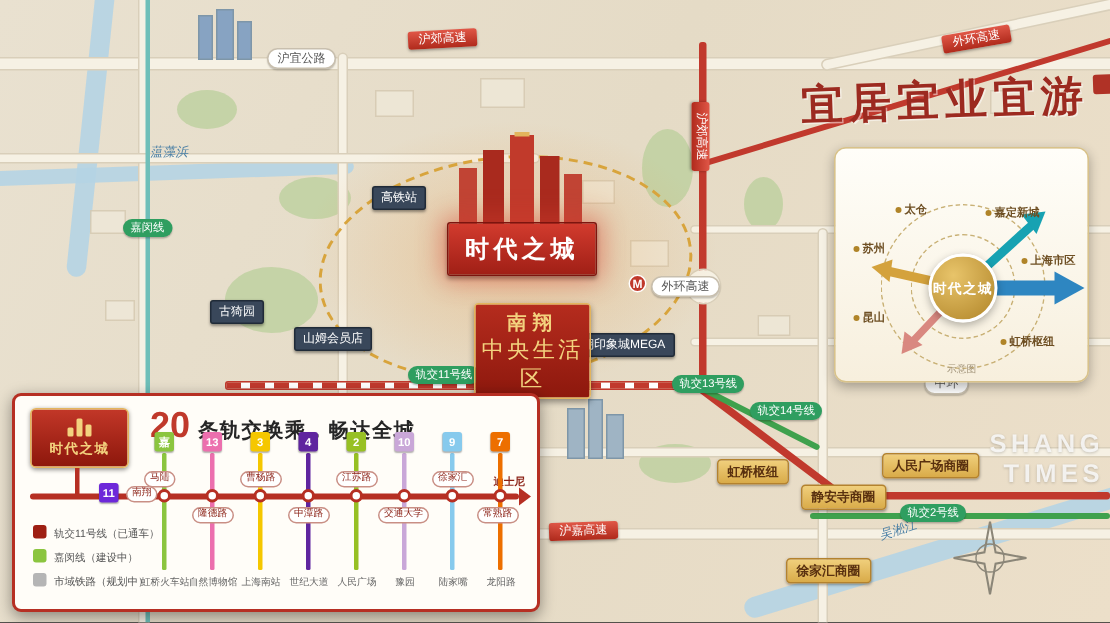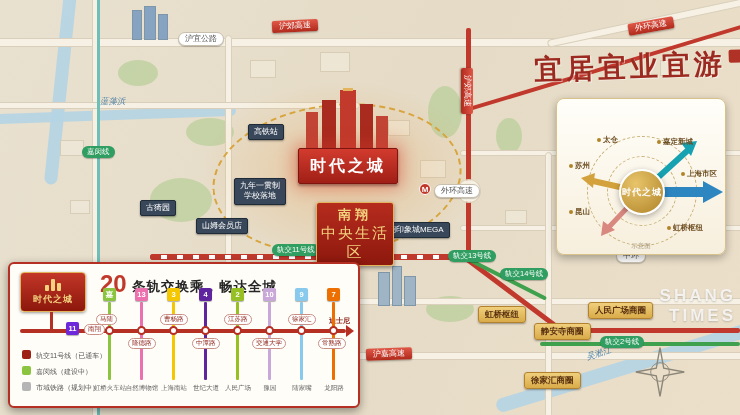--- a/index.html
+++ b/index.html
@@ -165,24 +165,20 @@
   <div class="water-label" style="left:100px;top:96px"><span>蕰藻浜</span></div>
   <div class="water-label" style="left:586px;top:348px;transform:rotate(-17deg)"><span>吴淞江</span></div>
 
   <div class="pill-metro" style="left:82px;top:146px"><span>嘉闵线</span></div>
   <div class="pill-metro" style="left:272px;top:244px"><span>轨交11号线</span></div>
   <div class="pill-metro" style="left:448px;top:250px"><span>轨交13号线</span></div>
   <div class="pill-metro" style="left:500px;top:268px"><span>轨交14号线</span></div>
   <div class="pill-metro" style="left:600px;top:336px"><span>轨交2号线</span></div>
 
   <div class="badge-dark" style="left:248px;top:124px"><span>高铁站</span></div>
-  <div class="badge-dark" style="left:234px;top:178px">
-    <span style="display:block">九年一贯制</span>
-    <span style="display:block">学校落地</span>
-  </div>
   <div class="badge-dark" style="left:196px;top:218px"><span>山姆会员店</span></div>
   <div class="badge-dark" style="left:140px;top:200px"><span>古猗园</span></div>
   <div class="badge-dark" style="left:374px;top:222px"><span>南翔印象城MEGA</span></div>
 
   <div class="badge-gold" style="left:478px;top:306px"><span>虹桥枢纽</span></div>
   <div class="badge-gold" style="left:588px;top:302px"><span>人民广场商圈</span></div>
   <div class="badge-gold" style="left:534px;top:323px"><span>静安寺商圈</span></div>
   <div class="badge-gold" style="left:524px;top:372px"><span>徐家汇商圈</span></div>
 
   <div id="slogan">

